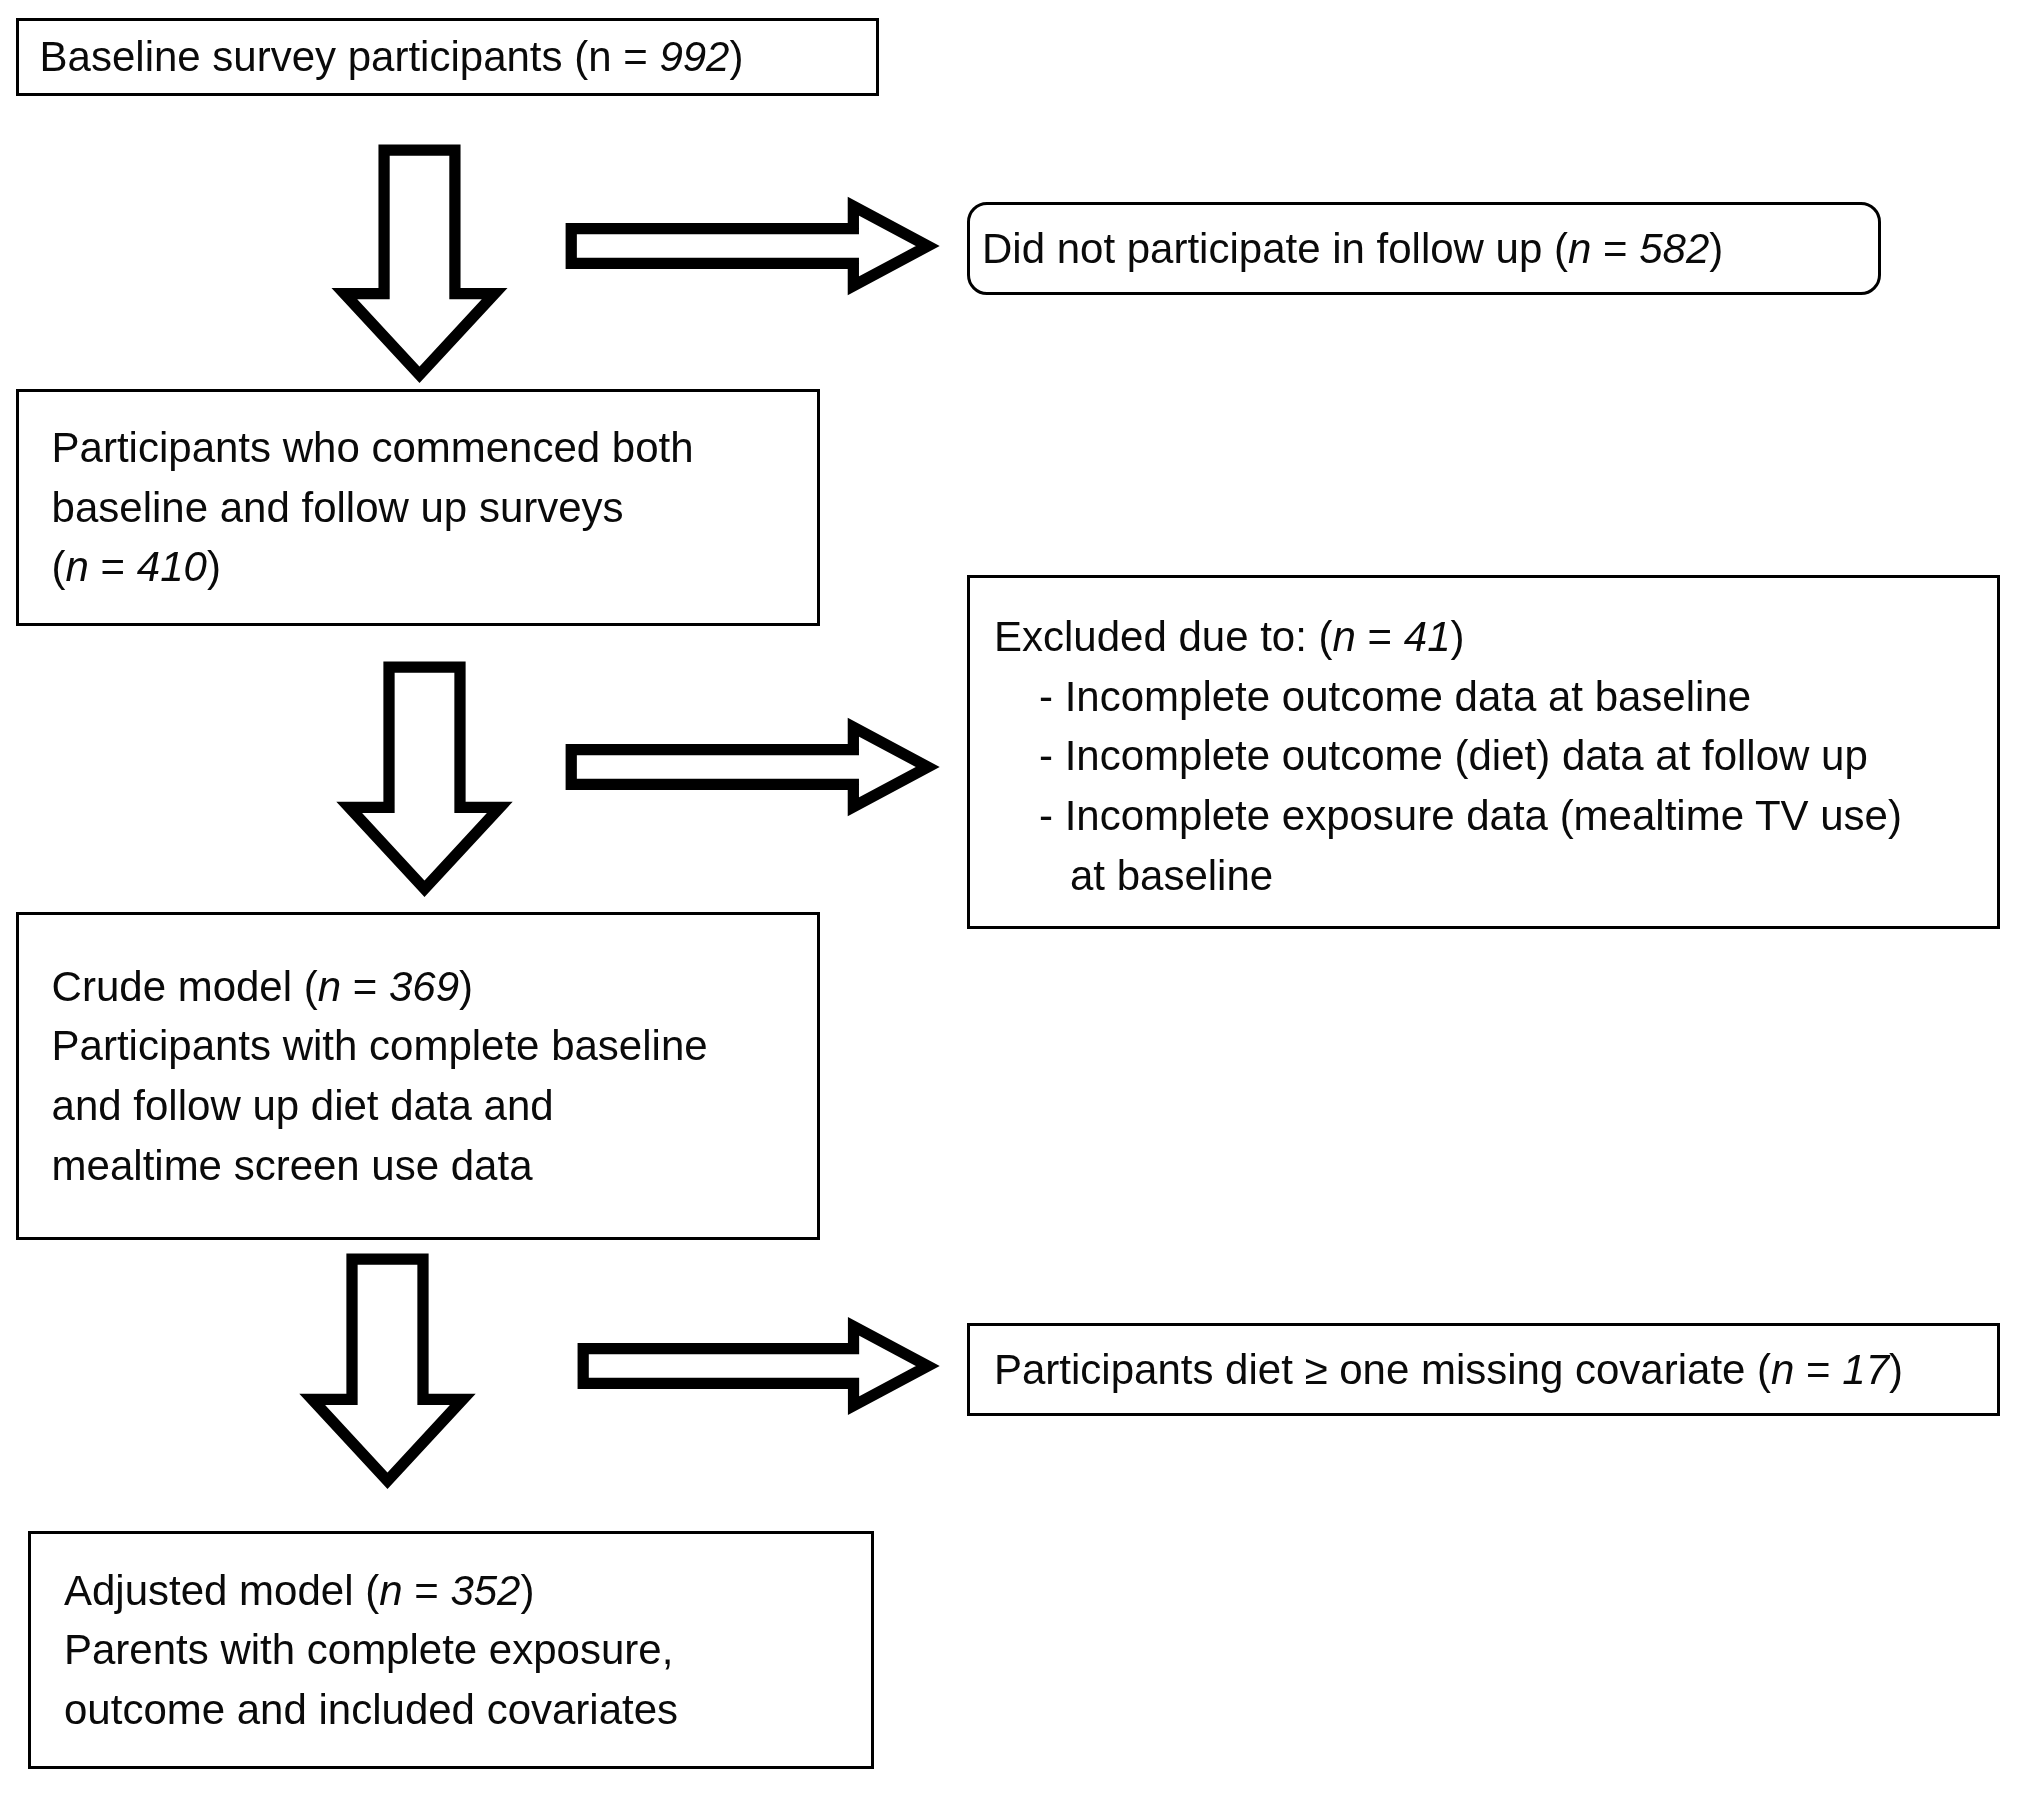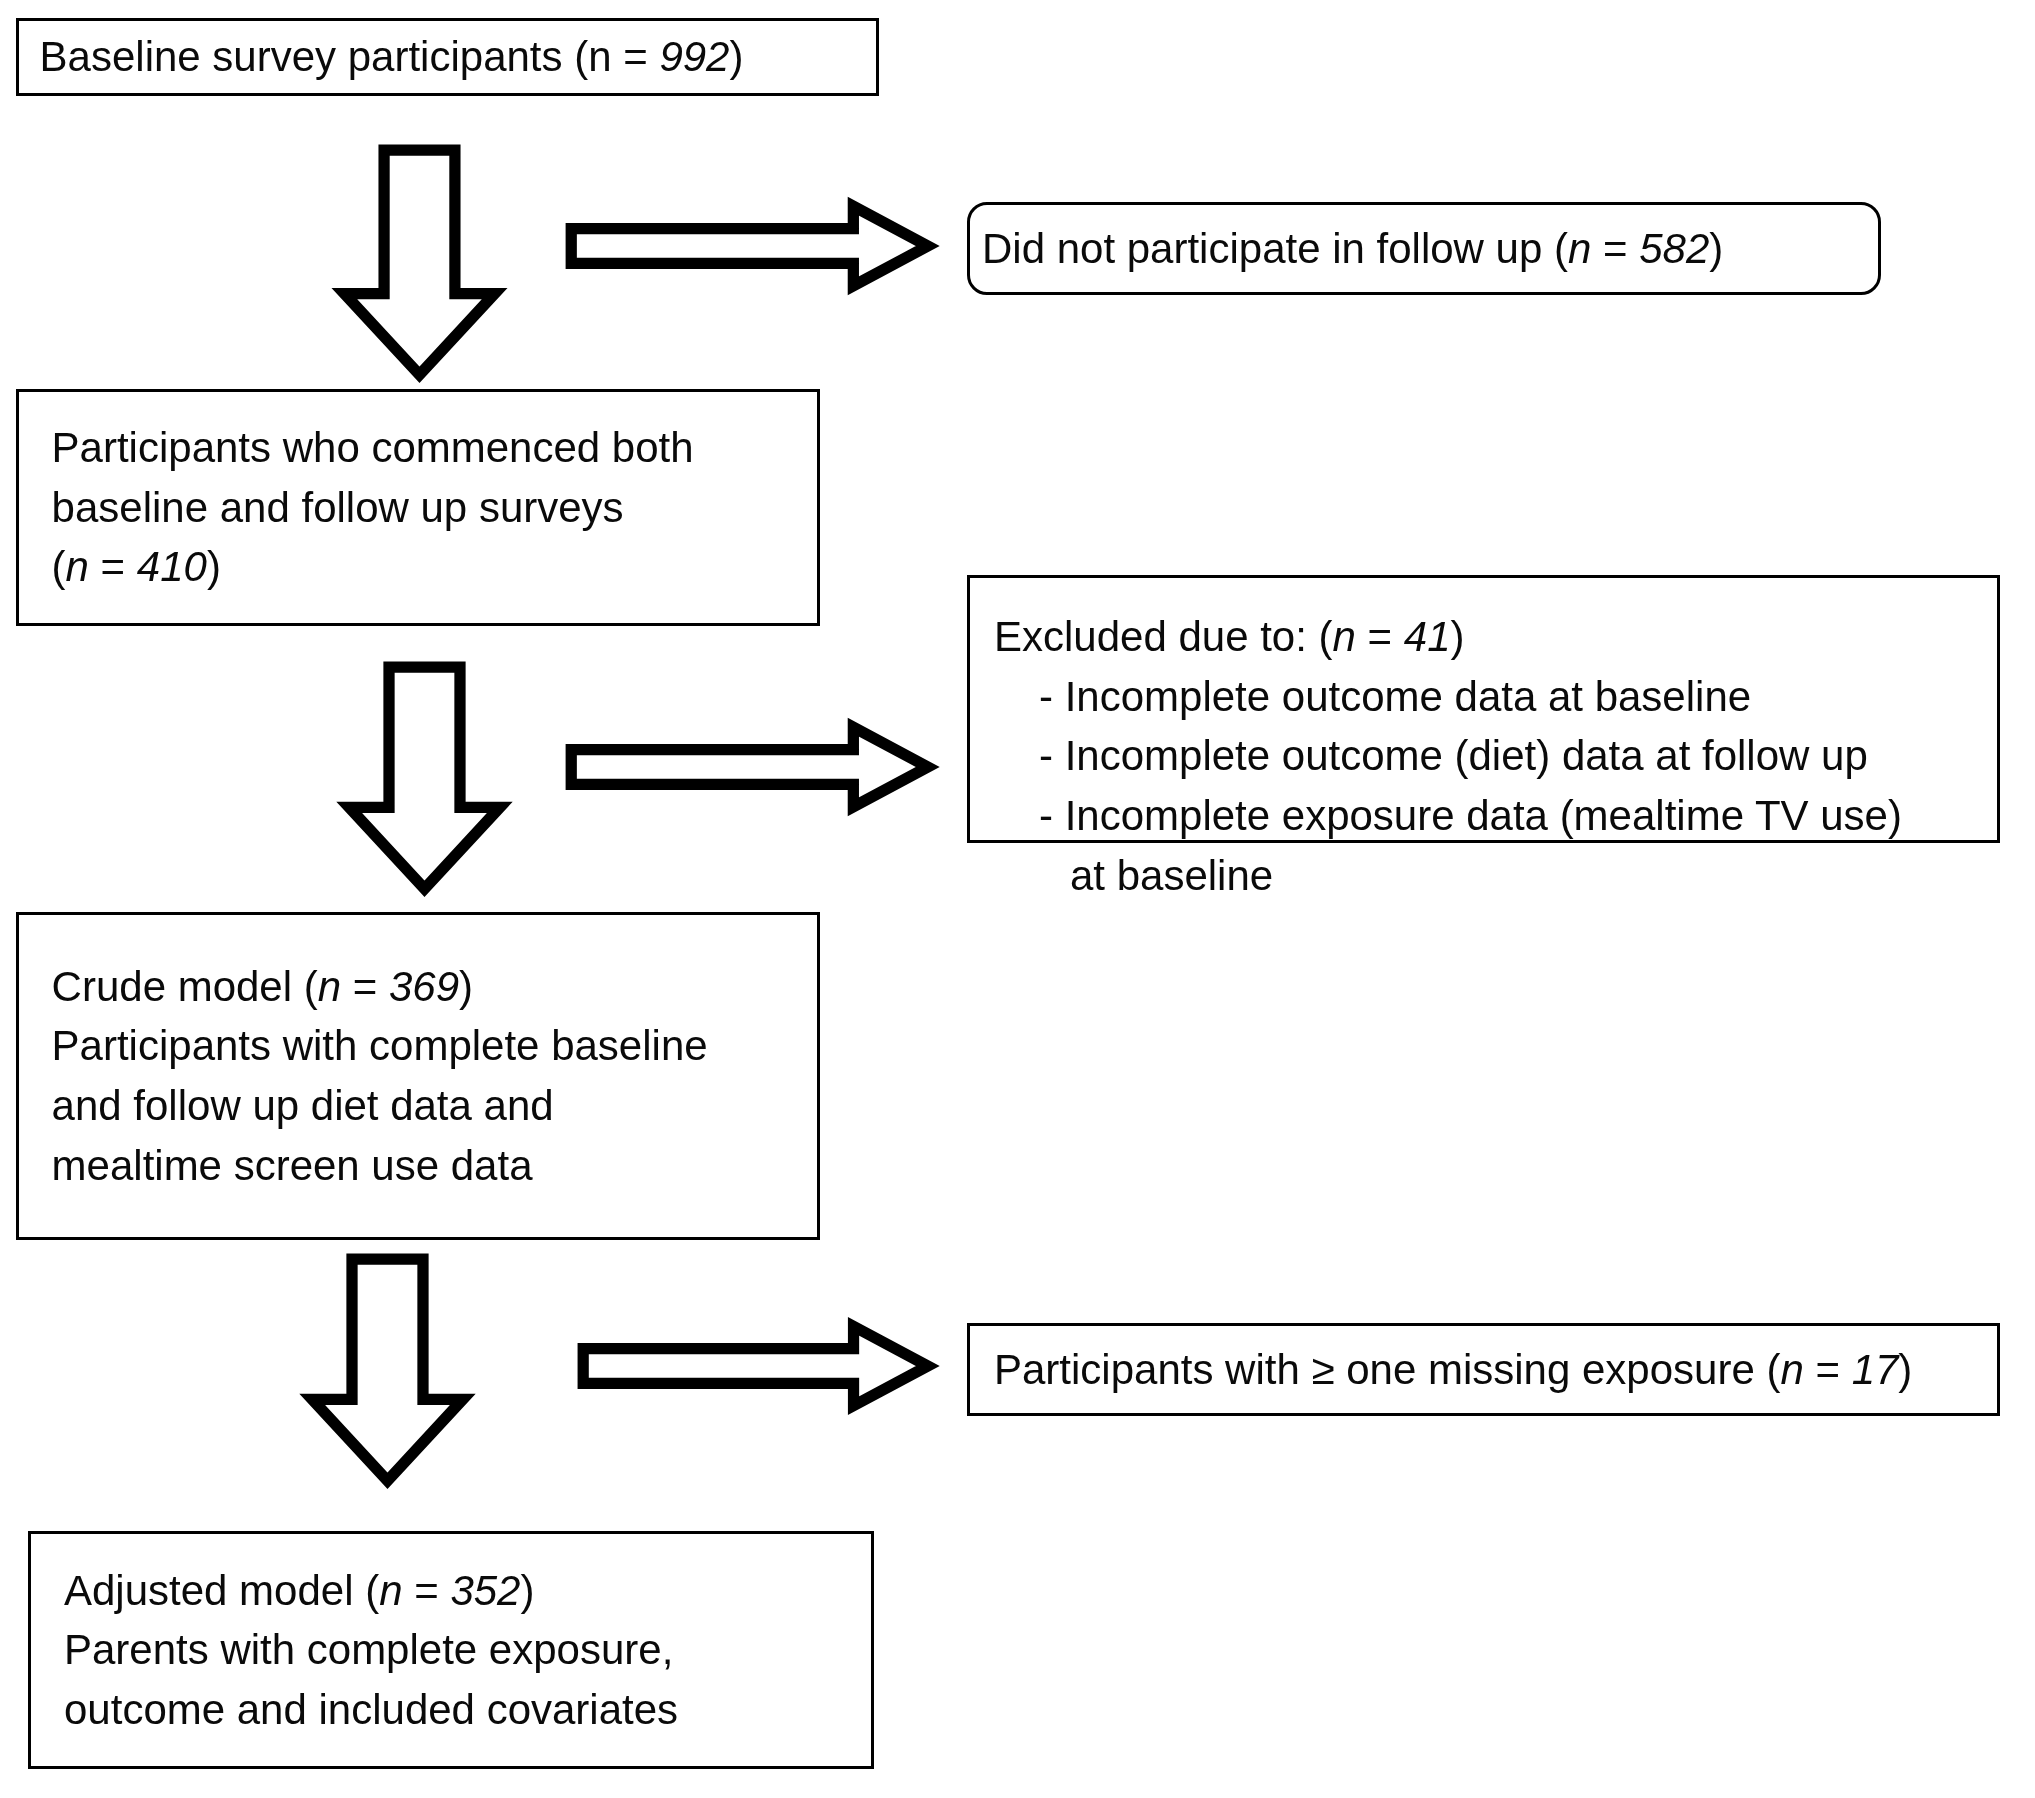--- a/index.html
+++ b/index.html
@@ -90,21 +90,21 @@
       <polygon class="apoly" points="52,6 134,6 134,168 180,168 93,262 6,168 52,168"></polygon>
     </svg>
   </div>
 
   <div class="arrow" style="left:566px; top:722px; width:367px; height:90px;">
     <svg viewBox="0 0 424 104" width="367" height="90" aria-hidden="true">
       <polygon class="apoly" points="6,32 332,32 332,6 418,52 332,98 332,72 6,72"></polygon>
     </svg>
   </div>
 
-  <div class="box" style="left:967px; top:575px; width:1033px; height:268px; padding:0 0 0 24px; justify-content:flex-start;">
+  <div class="box" style="left:967px; top:575px; width:1033px; height:354px; padding:0 0 0 24px; justify-content:flex-start;">
     <div class="ln" style="margin-top:29px;"><span>Excluded due to: (</span><em class="it">n</em><span> = </span><em class="it">41</em><span>)</span></div>
     <div class="ln bullet">- Incomplete outcome data at baseline</div>
     <div class="ln bullet">- Incomplete outcome (diet) data at follow up</div>
     <div class="ln bullet">- Incomplete exposure data (mealtime TV use)</div>
     <div class="ln cont">at baseline</div>
   </div>
 
   <div class="box" style="left:15.6px; top:912px; width:804px; height:328px; padding:0 0 0 33px;">
     <div class="ln"><span>Crude model (</span><em class="it">n</em><span> = </span><em class="it">369</em><span>)</span></div>
     <div class="ln">Participants with complete baseline</div>
@@ -118,21 +118,21 @@
     </svg>
   </div>
 
   <div class="arrow" style="left:578px; top:1321px; width:355px; height:90px;">
     <svg viewBox="0 0 411 104" width="355" height="90" aria-hidden="true">
       <polygon class="apoly" points="6,32 319,32 319,6 405,52 319,98 319,72 6,72"></polygon>
     </svg>
   </div>
 
   <div class="box" style="left:967px; top:1323px; width:1033px; height:93px; padding:0 0 0 24px;">
-    <div class="ln"><span>Participants with ≥ one missing exposure (</span><em class="it">n</em><span> = </span><em class="it">17</em><span>)</span></div>
+    <div class="ln"><span>Participants diet ≥ one missing covariate (</span><em class="it">n</em><span> = </span><em class="it">17</em><span>)</span></div>
   </div>
 
   <div class="box" style="left:28px; top:1531px; width:846px; height:238px; padding:0 0 0 33px;">
     <div class="ln"><span>Adjusted model (</span><em class="it">n</em><span> = </span><em class="it">352</em><span>)</span></div>
     <div class="ln">Parents with complete exposure,</div>
     <div class="ln">outcome and included covariates</div>
   </div>
 
 </div>
 

